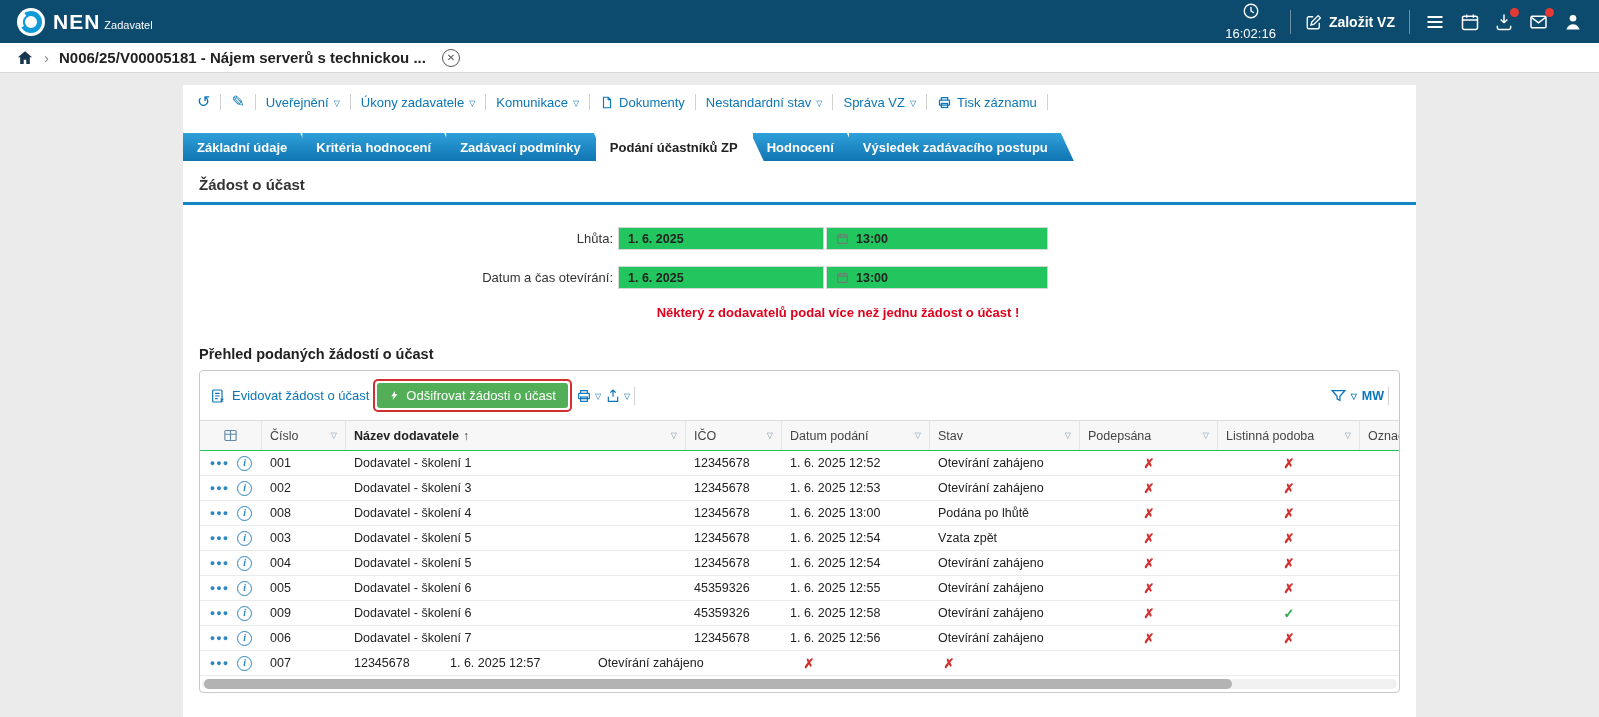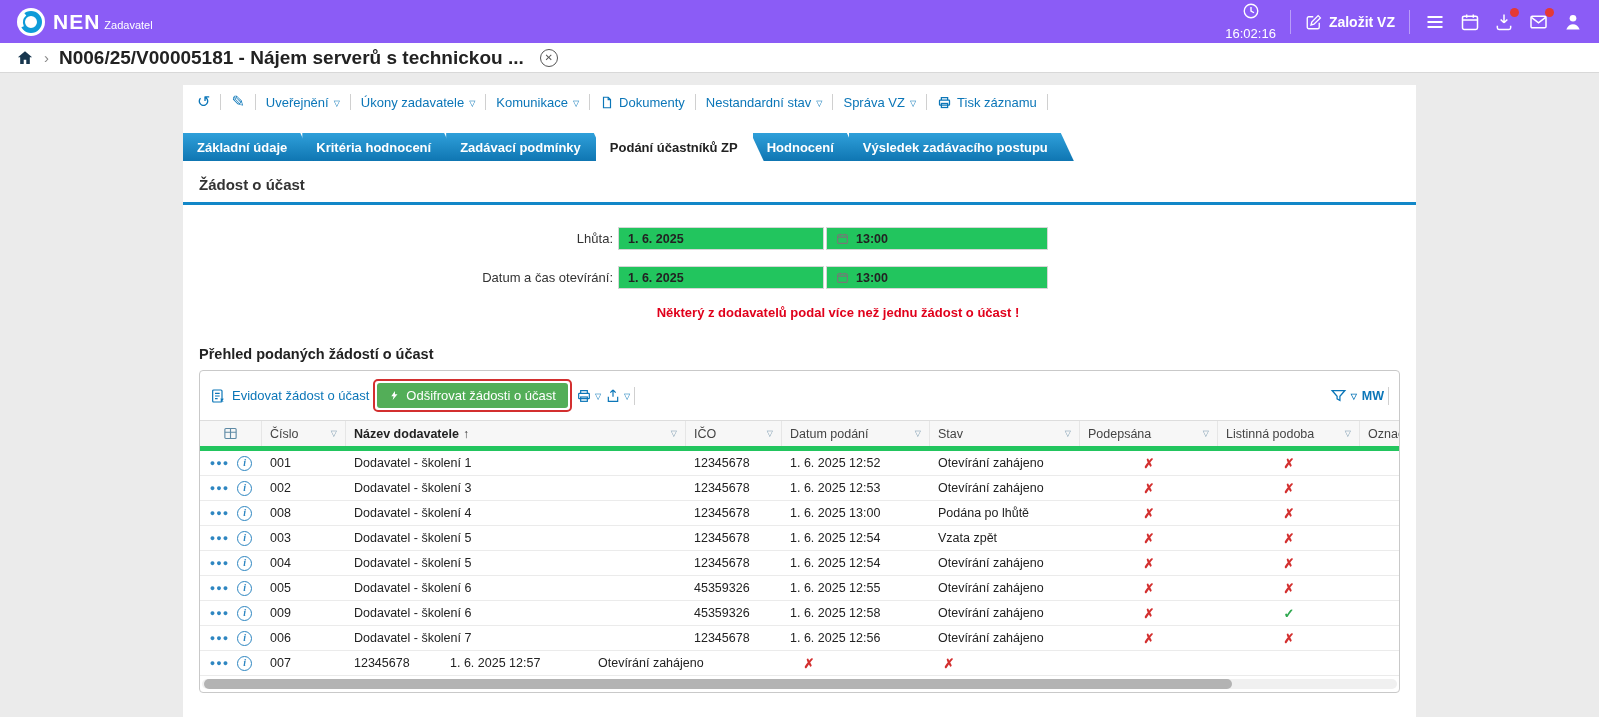--- a/index.html
+++ b/index.html
@@ -7,21 +7,21 @@
   body {
     font-family: "Liberation Sans", sans-serif;
     background:#ebebeb;
     overflow:hidden;
     position:relative;
   }
   [data-interactable="true"] { cursor:pointer; }
 
   
   .topbar {
-    height:43px; background:#8b5cf6; display:flex; align-items:center;
+    height:43px; background:#0c4a6e; display:flex; align-items:center;
     padding:0 16px; position:relative; color:#fff;
   }
   .brand { display:flex; align-items:center; gap:7px; }
   .logo { width:30px; height:30px; display:block; }
   .brand-text { display:flex; align-items:flex-end; gap:4px; }
   .brand-name { font-size:21px; font-weight:bold; letter-spacing:1px; line-height:1; }
   .brand-sub { font-size:11px; line-height:1; padding-bottom:1px; }
   .env-title {
     position:absolute; left:0; right:0; text-align:center;
     font-size:17px; font-weight:bold; letter-spacing:.5px; pointer-events:none;
@@ -35,21 +35,21 @@
   .tb-icon svg { display:block; }
   .badge { position:absolute; top:-4px; right:-5px; width:9px; height:9px;
     background:#E53935; border-radius:50%; }
 
   
   .crumbbar {
     height:30px; background:#fff; border-bottom:1px solid #d8d8d8;
     display:flex; align-items:center; padding:0 16px; gap:10px;
   }
   .crumb-chevron { color:#888; font-size:15px; line-height:1; }
-  .crumb-label { font-size:19px; font-weight:bold; color:#222; }
+  .crumb-label { font-size:15px; font-weight:bold; color:#222; }
   .crumb-close {
     width:18px; height:18px; border:1.5px solid #555; border-radius:50%;
     display:flex; align-items:center; justify-content:center;
     font-size:10px; color:#555; margin-left:6px; line-height:1;
   }
 
   
   .container {
     width:1233px; margin:12px auto 0; background:#fff; min-height:618px;
     padding-bottom:28px;
@@ -113,21 +113,21 @@
   .decrypt-btn {
     display:flex; align-items:center; gap:6px; background:#53AE58; color:#fff;
     border:none; border-radius:3px; padding:5px 12px; font-size:13px;
     font-family:inherit;
   }
   .gt-icon { display:flex; align-items:center; gap:3px; color:#0B76B8; }
   .gt-div { width:1px; height:18px; background:#d0d0d0; }
   .gt-spacer { flex:1; }
   .mw { display:flex; align-items:center; gap:5px; color:#0B76B8; font-size:12.5px; font-weight:bold; }
 
-  .thead { display:flex; background:#f7f7f7; border-top:1px solid #ddd; border-bottom:5px solid #22c55e; height:31px; }
+  .thead { display:flex; background:#f7f7f7; border-top:1px solid #ddd; border-bottom:1px solid #22c55e; height:31px; }
   .hcell {
     display:flex; align-items:center; justify-content:space-between;
     padding:0 8px; font-size:12.5px; color:#444; border-right:1px solid #e6e6e6;
     overflow:hidden; white-space:nowrap; flex-shrink:0;
   }
   .hcell .hl { display:flex; align-items:center; gap:4px; }
   .filt { font-size:8px; color:#7d9cb0; }
   .sort-arrow { font-size:12px; color:#333; font-weight:bold; }
   .hcell.sorted .lbl { font-weight:bold; color:#222; }
 

